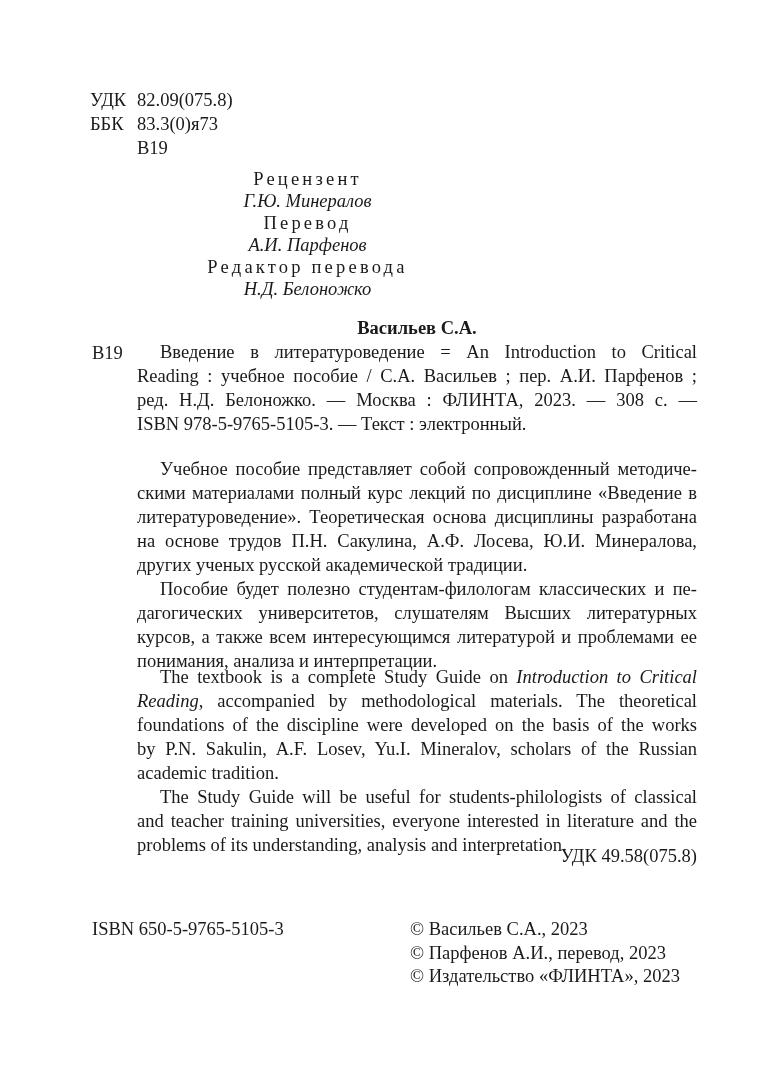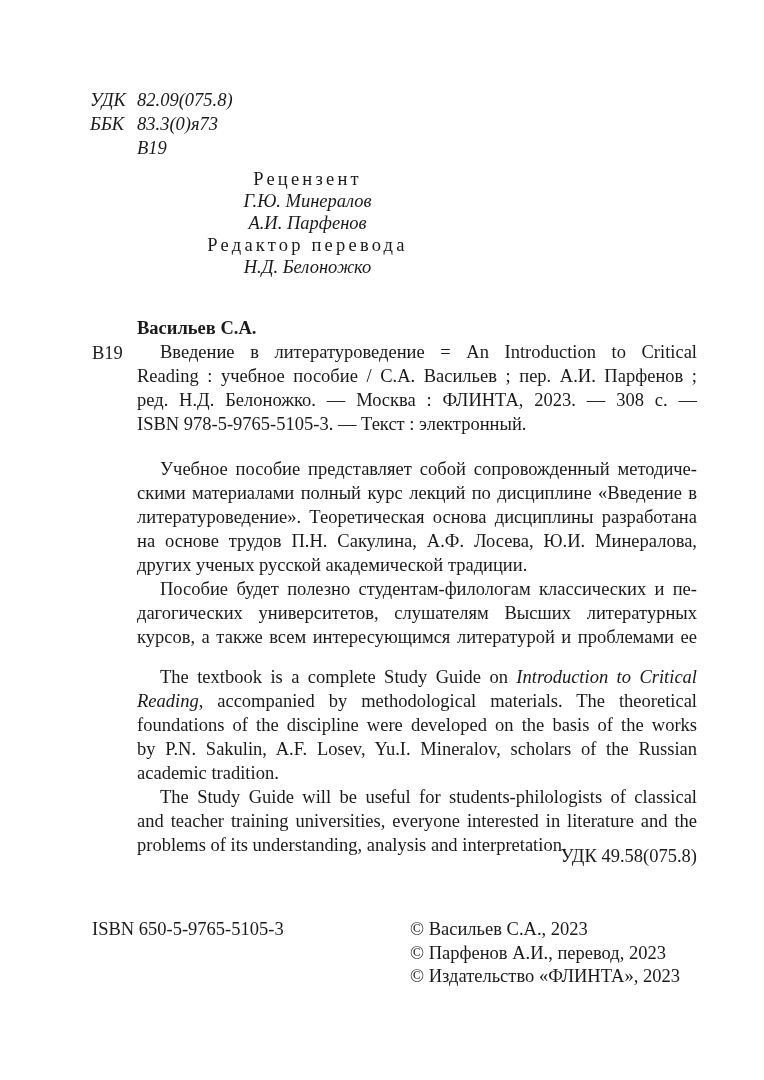--- a/index.html
+++ b/index.html
@@ -5,27 +5,27 @@
   html, body { margin: 0; padding: 0; background: #ffffff; }
   body {
     width: 764px; height: 1080px; position: relative; overflow: hidden;
     font-family: "Liberation Serif", "DejaVu Serif", serif;
     color: #1a1a1a;
     font-size: 18.5px;
   }
   .abs { position: absolute; }
   .line { white-space: nowrap; line-height: 24px; }
   .codes { left: 90px; top: 88px; }
-  .codes .row { display: flex; line-height: 24px; font-style: italic; }
+  .codes .row { display: flex; line-height: 24px; }
   .codes .k { width: 47px; }
   .credits { left: 0; width: 615px; top: 168px; text-align: center; }
   .credits .role { letter-spacing: 3.2px; line-height: 22px; }
   .credits .name { font-style: italic; line-height: 22px; }
   .entry { left: 137px; width: 560px; top: 316px; }
-  .entry .author { font-weight: bold; line-height: 24px; }
+  .entry .author { font-weight: bold; line-height: 24px; text-align: center; }
   .b19 { left: 92px; top: 341px; line-height: 24px; }
   .justify { text-align: justify; text-align-last: justify; display: block; }
   .last { text-align: left; text-align-last: left; }
   .ind { text-indent: 23px; }
   .para { left: 137px; width: 560px; }
   .p-ru { top: 457px; }
   .p-en { top: 665px; }
   .udc-right { left: 540px; width: 157px; top: 845px; text-align: right; line-height: 23px; }
   .isbn { left: 92px; top: 918px; line-height: 23px; }
   .copy { left: 410px; top: 918px; line-height: 23.5px; }
@@ -45,20 +45,21 @@
   </div>
   <div class="row">
     <span class="k"></span>
     <span>В19</span>
   </div>
 </div>
 
 <div class="abs credits">
   <div class="role">Рецензент</div>
   <div class="name">Г.Ю. Минералов</div>
+  <div class="role">Перевод</div>
   <div class="name">А.И. Парфенов</div>
   <div class="role">Редактор перевода</div>
   <div class="name">Н.Д. Белоножко</div>
 </div>
 
 <div class="abs b19">В19</div>
 <div class="abs entry">
   <div class="author">Васильев С.А.</div>
   <div class="line justify ind">Введение в литературоведение = An Introduction to Critical</div>
   <div class="line justify">Reading : учебное пособие / С.А. Васильев ; пер. А.И. Парфенов ;</div>
@@ -68,20 +69,21 @@
 
 <div class="abs para p-ru">
   <div class="line justify ind">Учебное пособие представляет собой сопровожденный методиче-</div>
   <div class="line justify">скими материалами полный курс лекций по дисциплине «Введение в</div>
   <div class="line justify">литературоведение». Теоретическая основа дисциплины разработана</div>
   <div class="line justify">на основе трудов П.Н. Сакулина, А.Ф. Лосева, Ю.И. Минералова,</div>
   <div class="line last">других ученых русской академической традиции.</div>
   <div class="line justify ind">Пособие будет полезно студентам-филологам классических и пе-</div>
   <div class="line justify">дагогических университетов, слушателям Высших литературных</div>
   <div class="line justify">курсов, а также всем интересующимся литературой и проблемами ее</div>
+  <div class="line last">понимания, анализа и интерпретации.</div>
 </div>
 
 <div class="abs para p-en">
   <div class="line justify ind"><span>The textbook is a complete Study Guide on </span><i>Introduction to Critical</i></div>
   <div class="line justify"><i>Reading</i><span>, accompanied by methodological materials. The theoretical</span></div>
   <div class="line justify">foundations of the discipline were developed on the basis of the works</div>
   <div class="line justify">by P.N. Sakulin, A.F. Losev, Yu.I. Mineralov, scholars of the Russian</div>
   <div class="line last">academic tradition.</div>
   <div class="line justify ind">The Study Guide will be useful for students-philologists of classical</div>
   <div class="line justify">and teacher training universities, everyone interested in literature and the</div>

